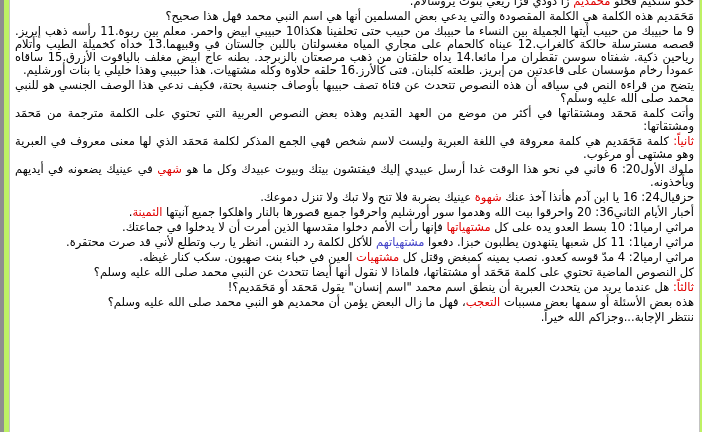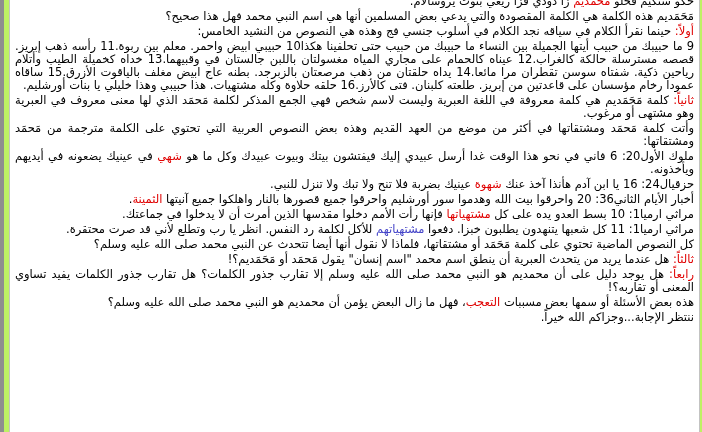--- a/index.html
+++ b/index.html
@@ -46,29 +46,29 @@
 </style>
 </head>
 <body>
 
 <div class="page">
   <div class="scrollbar-strip"></div>
   <div class="content">
     <div class="content-inner">
         <p><span>حكو ستكيم فحلو </span><span class="hl-red">محمديم</span><span> زا دودي فزا ريعي بنوت يروسالام.</span></p>
         <p><span>مَحَمَديم هذه الكلمة هي الكلمة المقصودة والتي يدعي بعض المسلمين أنها هي اسم النبي محمد فهل هذا صحيح؟</span></p>
-        <p><span class="hl-red">أولاً:</span><span> حينما نقرأ الكلام في سياقه نجد الكلام في أسلوب جنسي فج وهذه هي النصوص من النشيد الخامس:</span></p>
         <p><span>9 ما حبيبك من حبيب أيتها الجميلة بين النساء ما حبيبك من حبيب حتى تحلفينا هكذا10 حبيبي ابيض واحمر. معلم بين ربوة.11 رأسه ذهب إبريز. قصصه مسترسلة حالكة كالغراب.12 عيناه كالحمام على مجاري المياه مغسولتان باللبن جالستان في وقبيهما.13 خداه كخميلة الطيب وأتلام رياحين ذكية. شفتاه سوسن تقطران مرا مائعا.14 يداه حلقتان من ذهب مرصعتان بالزبرجد. بطنه عاج ابيض مغلف بالياقوت الأزرق.15 ساقاه عمودا رخام مؤسسان على قاعدتين من إبريز. طلعته كلبنان. فتى كالأرز.16 حلقه حلاوة وكله مشتهيات. هذا حبيبي وهذا خليلي يا بنات أورشليم.</span></p>
+        <p><span>يتضح من قراءة النص في سياقه أن هذه النصوص تتحدث عن فتاة تصف حبيبها بأوصاف جنسية بحتة، فكيف ندعي هذا الوصف الجنسي هو للنبي محمد صلى الله عليه وسلم؟</span></p>
+        <p><span>وأتت كلمة مَحمَد ومشتقاتها في أكثر من موضع من العهد القديم وهذه بعض النصوص العربية التي تحتوي على الكلمة مترجمة من مَحمَد ومشتقاتها:</span></p>
         <p><span class="hl-red">ثانياً:</span><span> كلمة مَحَمَديم هي كلمة معروفة في اللغة العبرية وليست لاسم شخص فهي الجمع المذكر لكلمة مَحمَد الذي لها معنى معروف في العبرية وهو مشتهى أو مرغوب.</span></p>
-        <p><span>وأتت كلمة مَحمَد ومشتقاتها في أكثر من موضع من العهد القديم وهذه بعض النصوص العربية التي تحتوي على الكلمة مترجمة من مَحمَد ومشتقاتها:</span></p>
         <p><span>ملوك الأول20: 6 فاني في نحو هذا الوقت غدا أرسل عبيدي إليك فيفتشون بيتك وبيوت عبيدك وكل ما هو </span><span class="hl-red">شهي</span><span> في عينيك يضعونه في أيديهم ويأخذونه.</span></p>
-        <p><span>حزقيال24: 16 يا ابن آدم هأنذا آخذ عنك </span><span class="hl-red">شهوة</span><span> عينيك بضربة فلا تنح ولا تبك ولا تنزل للنبي.</span></p>
+        <p><span>حزقيال24: 16 يا ابن آدم هأنذا آخذ عنك </span><span class="hl-red">شهوة</span><span> عينيك بضربة فلا تنح ولا تبك ولا تنزل دموعك.</span></p>
         <p><span>أخبار الأيام الثاني36: 20 واحرقوا بيت الله وهدموا سور أورشليم واحرقوا جميع قصورها بالنار واهلكوا جميع آنيتها </span><span class="hl-red">الثمينة</span><span>.</span></p>
         <p><span>مراثي ارميا1: 10 بسط العدو يده على كل </span><span class="hl-red">مشتهياتها</span><span> فإنها رأت الأمم دخلوا مقدسها الذين أمرت أن لا يدخلوا في جماعتك.</span></p>
         <p><span>مراثي ارميا1: 11 كل شعبها يتنهدون يطلبون خبزا. دفعوا </span><span class="hl-blue">مشتهياتهم</span><span> للأكل لكلمة رد النفس. انظر يا رب وتطلع لأني قد صرت محتقرة.</span></p>
+        <p><span>مراثي ارميا2: 4 مدّ قوسه كعدو. نصب يمينه كمبغض وقتل كل </span><span class="hl-red">مشتهيات</span><span> العين في خباء بنت صهيون. سكب كنار غيظه.</span></p>
         <p><span>كل النصوص الماضية تحتوي على كلمة مَحَمَد أو مشتقاتها، فلماذا لا نقول أنها أيضا تتحدث عن النبي محمد صلى الله عليه وسلم؟</span></p>
         <p><span class="hl-red">ثالثاً:</span><span> هل عندما يريد من يتحدث العبرية أن ينطق اسم محمد "اسم إنسان" يقول مَحمَد أو مَحَمَديم؟!</span></p>
-        <p><span class="hl-red">رابعاً:</span><span> هل يوجد دليل على أن محمديم هو النبي محمد صلى الله عليه وسلم إلا تقارب جذور الكلمات؟ هل تقارب جذور الكلمات يفيد تساوي المعنى أو تقاربه؟!</span></p>
         <p><span>هذه بعض الأسئلة أو سمها بعض مسببات </span><span class="hl-red">التعجب</span><span>، فهل ما زال البعض يؤمن أن محمديم هو النبي محمد صلى الله عليه وسلم؟</span></p>
         <p><span>ننتظر الإجابة...وجزاكم الله خيراً.</span></p>
       </div>
   </div>
 </div>
 
 </body></html>

